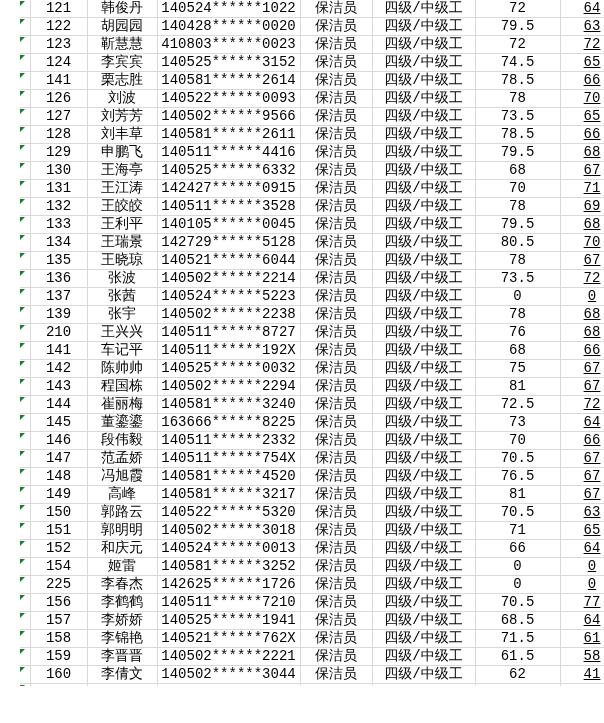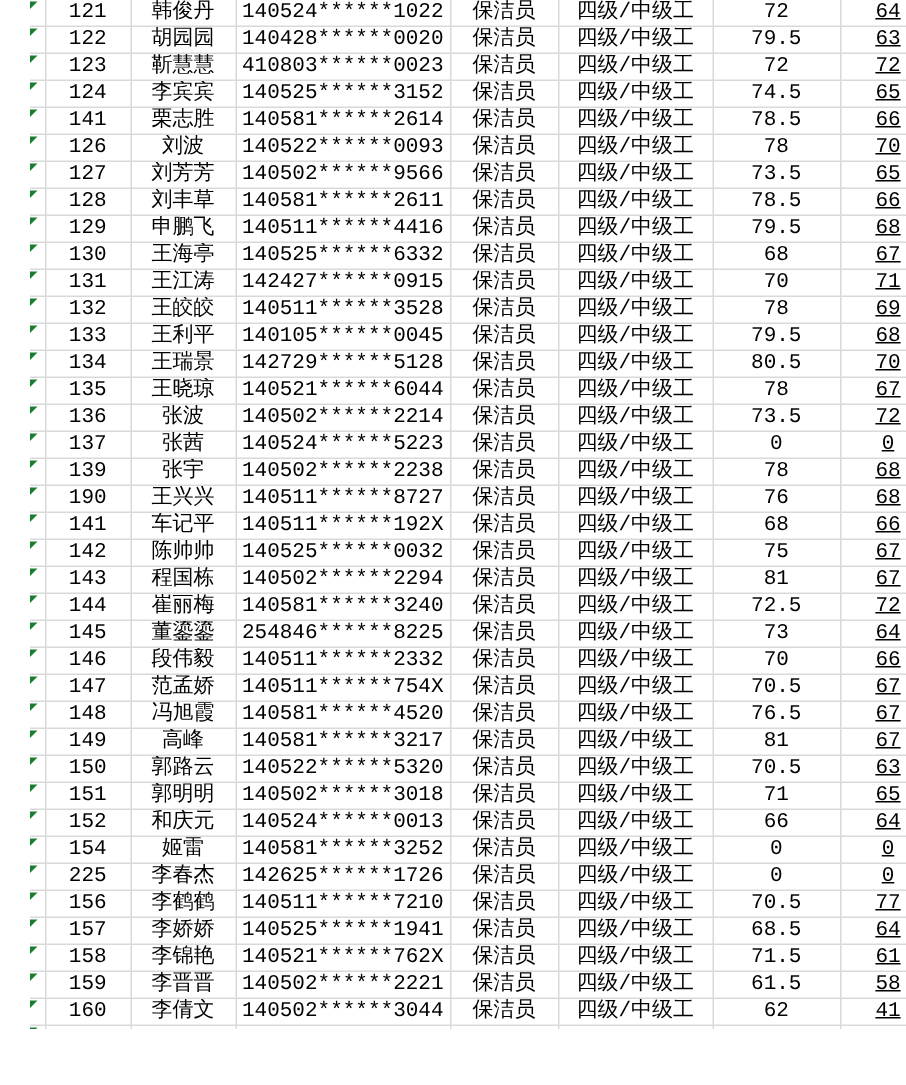--- a/index.html
+++ b/index.html
@@ -277,21 +277,21 @@
           <td>140502******2238</td>
           <td>保洁员</td>
           <td>四级/中级工</td>
           <td>78</td>
           <td class="c-last">68</td>
         </tr>
         <tr>
           <td class="c-marker">
             <span class="tri" style="border-top-color: rgb(30, 123, 52);"></span>
           </td>
-          <td>190</td>
+          <td>210</td>
           <td>王兴兴</td>
           <td>140511******8727</td>
           <td>保洁员</td>
           <td>四级/中级工</td>
           <td>76</td>
           <td class="c-last">68</td>
         </tr>
         <tr>
           <td class="c-marker">
             <span class="tri" style="border-top-color: rgb(30, 123, 52);"></span>
@@ -339,21 +339,21 @@
           <td>四级/中级工</td>
           <td>72.5</td>
           <td class="c-last">72</td>
         </tr>
         <tr>
           <td class="c-marker">
             <span class="tri" style="border-top-color: rgb(30, 123, 52);"></span>
           </td>
           <td>145</td>
           <td>董鎏鎏</td>
-          <td>254846******8225</td>
+          <td>163666******8225</td>
           <td>保洁员</td>
           <td>四级/中级工</td>
           <td>73</td>
           <td class="c-last">64</td>
         </tr>
         <tr>
           <td class="c-marker">
             <span class="tri" style="border-top-color: rgb(30, 123, 52);"></span>
           </td>
           <td>146</td>

